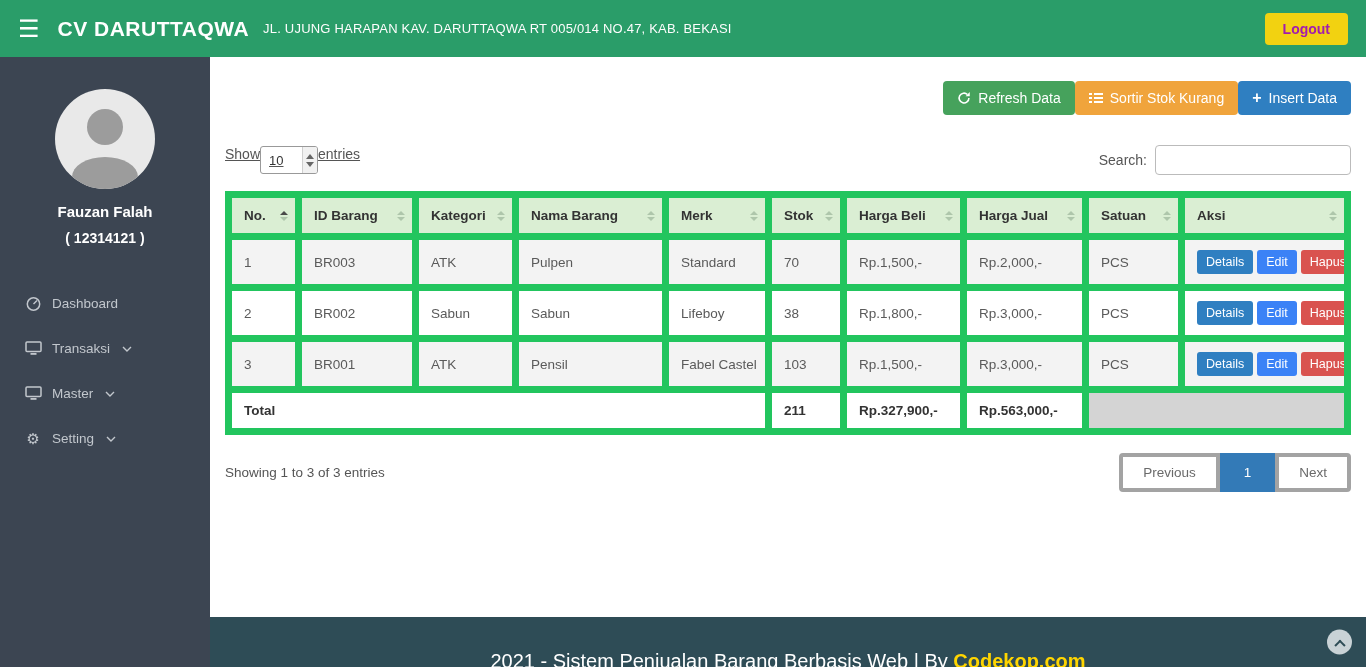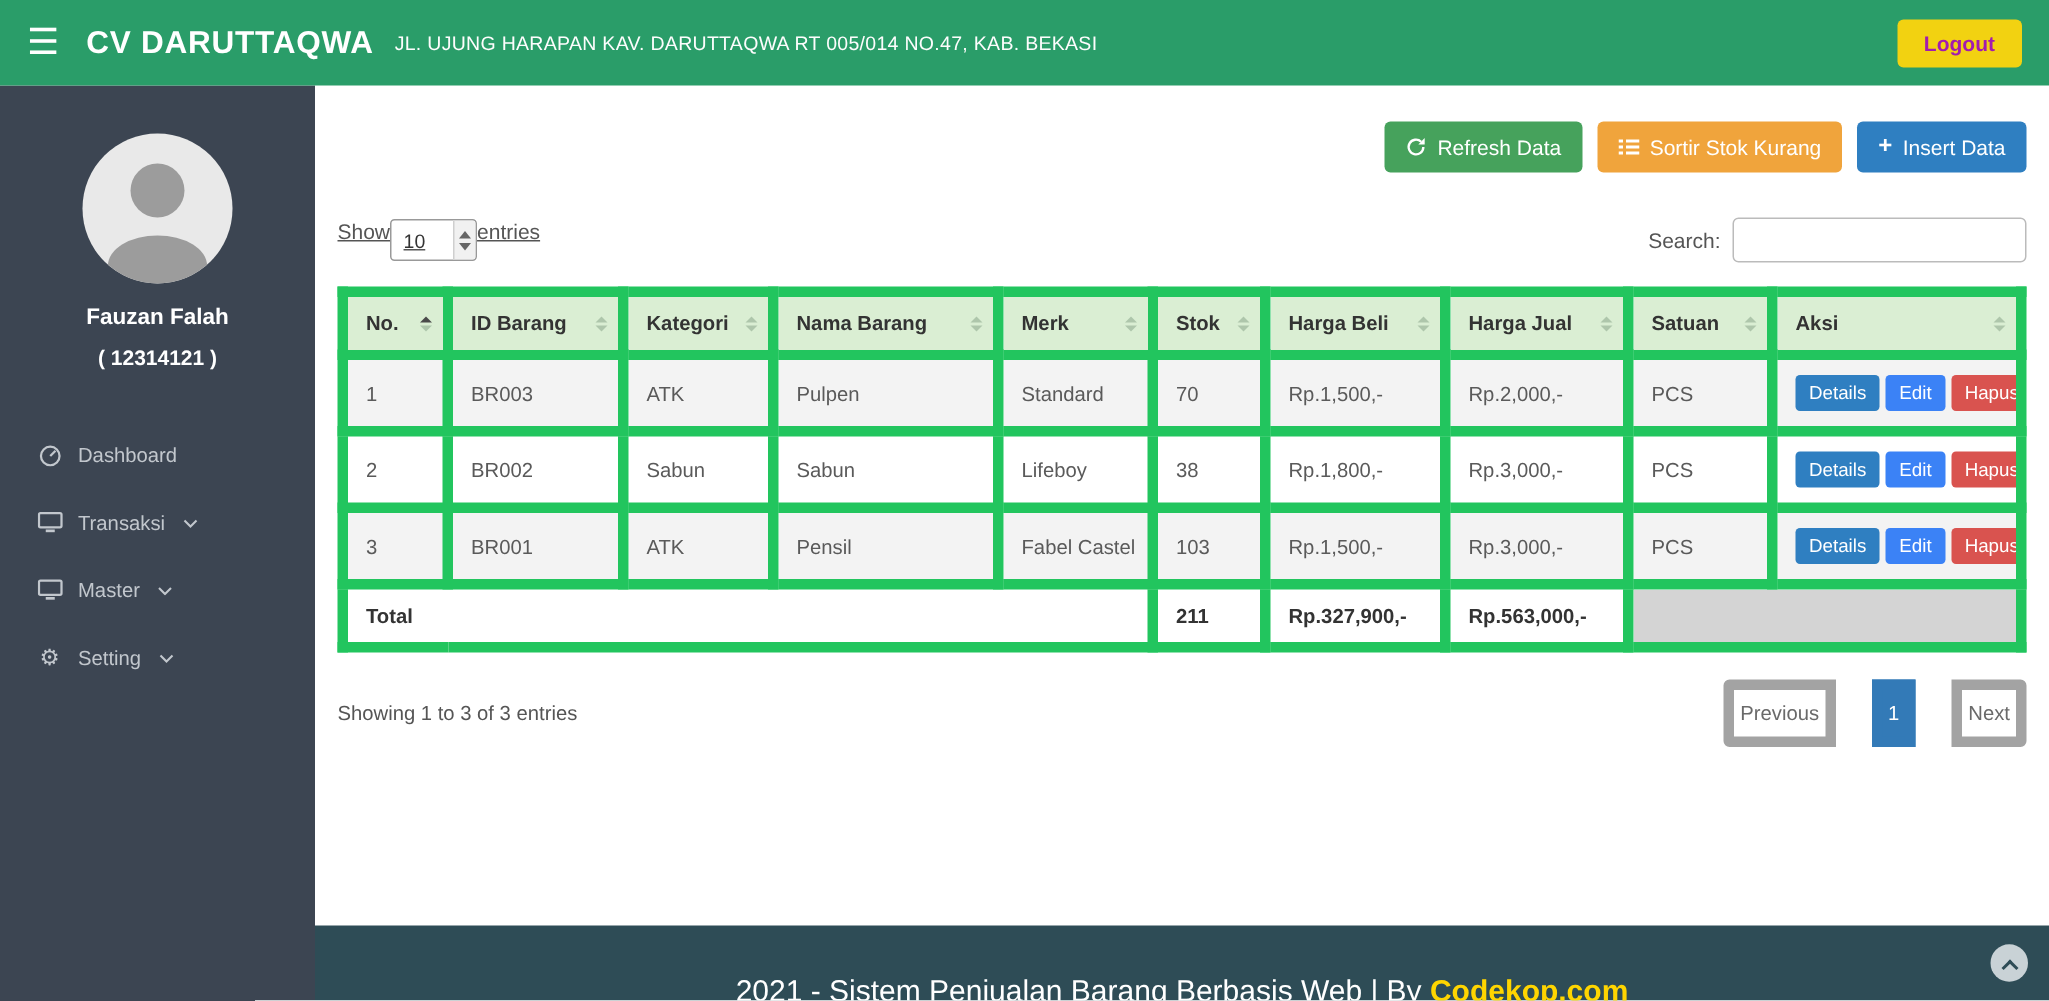--- a/index.html
+++ b/index.html
@@ -26,21 +26,21 @@
   .user-id { color:#fff; font-weight:bold; font-size:14px; text-align:center; margin-top:10px; }
   .menu { margin-top:34px; }
   .menu-item { display:flex; align-items:center; gap:10px; padding:15px 24px; color:#c2c7cd; font-size:13.5px; cursor:pointer; }
   .mi-icon { width:18px; display:inline-flex; justify-content:center; color:#c2c7cd; }
   .gear-glyph { font-size:15px; line-height:1; }
   .chev { margin-left:2px; display:inline-flex; }
 
   
   .content { flex:1; padding:24px 15px 0 15px; }
   .page-title { color:#707070; font-size:27px; font-weight:normal; margin:14px 0 26px 0; }
-  .toolbar { display:flex; justify-content:flex-end; gap:10px; margin-bottom:30px; }
+  .toolbar { display:flex; justify-content:flex-end; margin-bottom:30px; }
   .btn { border:none; border-radius:4px; color:#fff; font-size:14px; padding:9px 14px; cursor:pointer; display:inline-flex; align-items:center; gap:7px; }
   .btn-refresh { background:#46a25c; }
   .btn-sortir { background:#f0a43c; }
   .btn-insert { background:#2f7fc1; }
   .btn svg { display:block; }
   .plus-glyph { font-weight:bold; font-size:16px; line-height:1; }
 
   .table-controls { display:flex; justify-content:space-between; align-items:center; margin-bottom:16px; }
   .show-wrap { display:flex; align-items:flex-start; gap:0; color:#555; font-size:14px;text-decoration:underline; }
   .select-box { width:58px; height:28px; border:1px solid #999; border-radius:3px; display:flex; align-items:stretch; background:#fff; cursor:pointer; overflow:hidden; }
@@ -66,21 +66,21 @@
   .act-btn { border:none; border-radius:3px; color:#fff; font-size:12.5px; padding:5px 9px; cursor:pointer; margin-right:4px; }
   .act-details { background:#2f7fc1; }
   .act-edit { background:#3b82f6; }
   .act-hapus { background:#d9534f; }
   tr.total-row td { font-weight:bold; color:#333; background:#fff; }
   tr.total-row td.gray { background:#d4d4d4; }
 
   .table-footer { display:flex; justify-content:space-between; align-items:center; margin-top:18px; }
   .showing-info { color:#555; font-size:13.5px; }
   .pagination { display:flex; }
-  .page-btn { border:7px solid #a3a3a3; background:#fff; color:#6a6a6a; font-size:13.5px; padding:8px 4px; cursor:pointer;margin-left:24px; }
+  .page-btn { border:4px solid #a3a3a3; background:#fff; color:#6a6a6a; font-size:13.5px; padding:8px 20px; cursor:pointer; }
   .page-btn.prev { border-radius:4px 0 0 4px; }
   .page-btn.next { border-radius:0 4px 4px 0; }
   .page-btn.active { background:#337ab7; border-color:#337ab7; color:#fff; }
 
   
   .footer { height:50px; background:#2e4c56; display:flex; align-items:center; justify-content:center; position:relative; }
   .footer-text { color:#fff; font-size:20px;margin-top:39px; }
   .footer-link { color:#ffd500; font-weight:bold; cursor:pointer; }
   .scroll-top { position:absolute; right:14px; top:50%; transform:translateY(-50%); width:25px; height:25px; border-radius:50%; background:#c9d2d6; display:flex; align-items:center; justify-content:center; cursor:pointer; }
   .scroll-top .chevron-up { width:8px; height:8px; border-left:2px solid #2e4c56; border-top:2px solid #2e4c56; transform:rotate(45deg) translate(2px,2px); }

